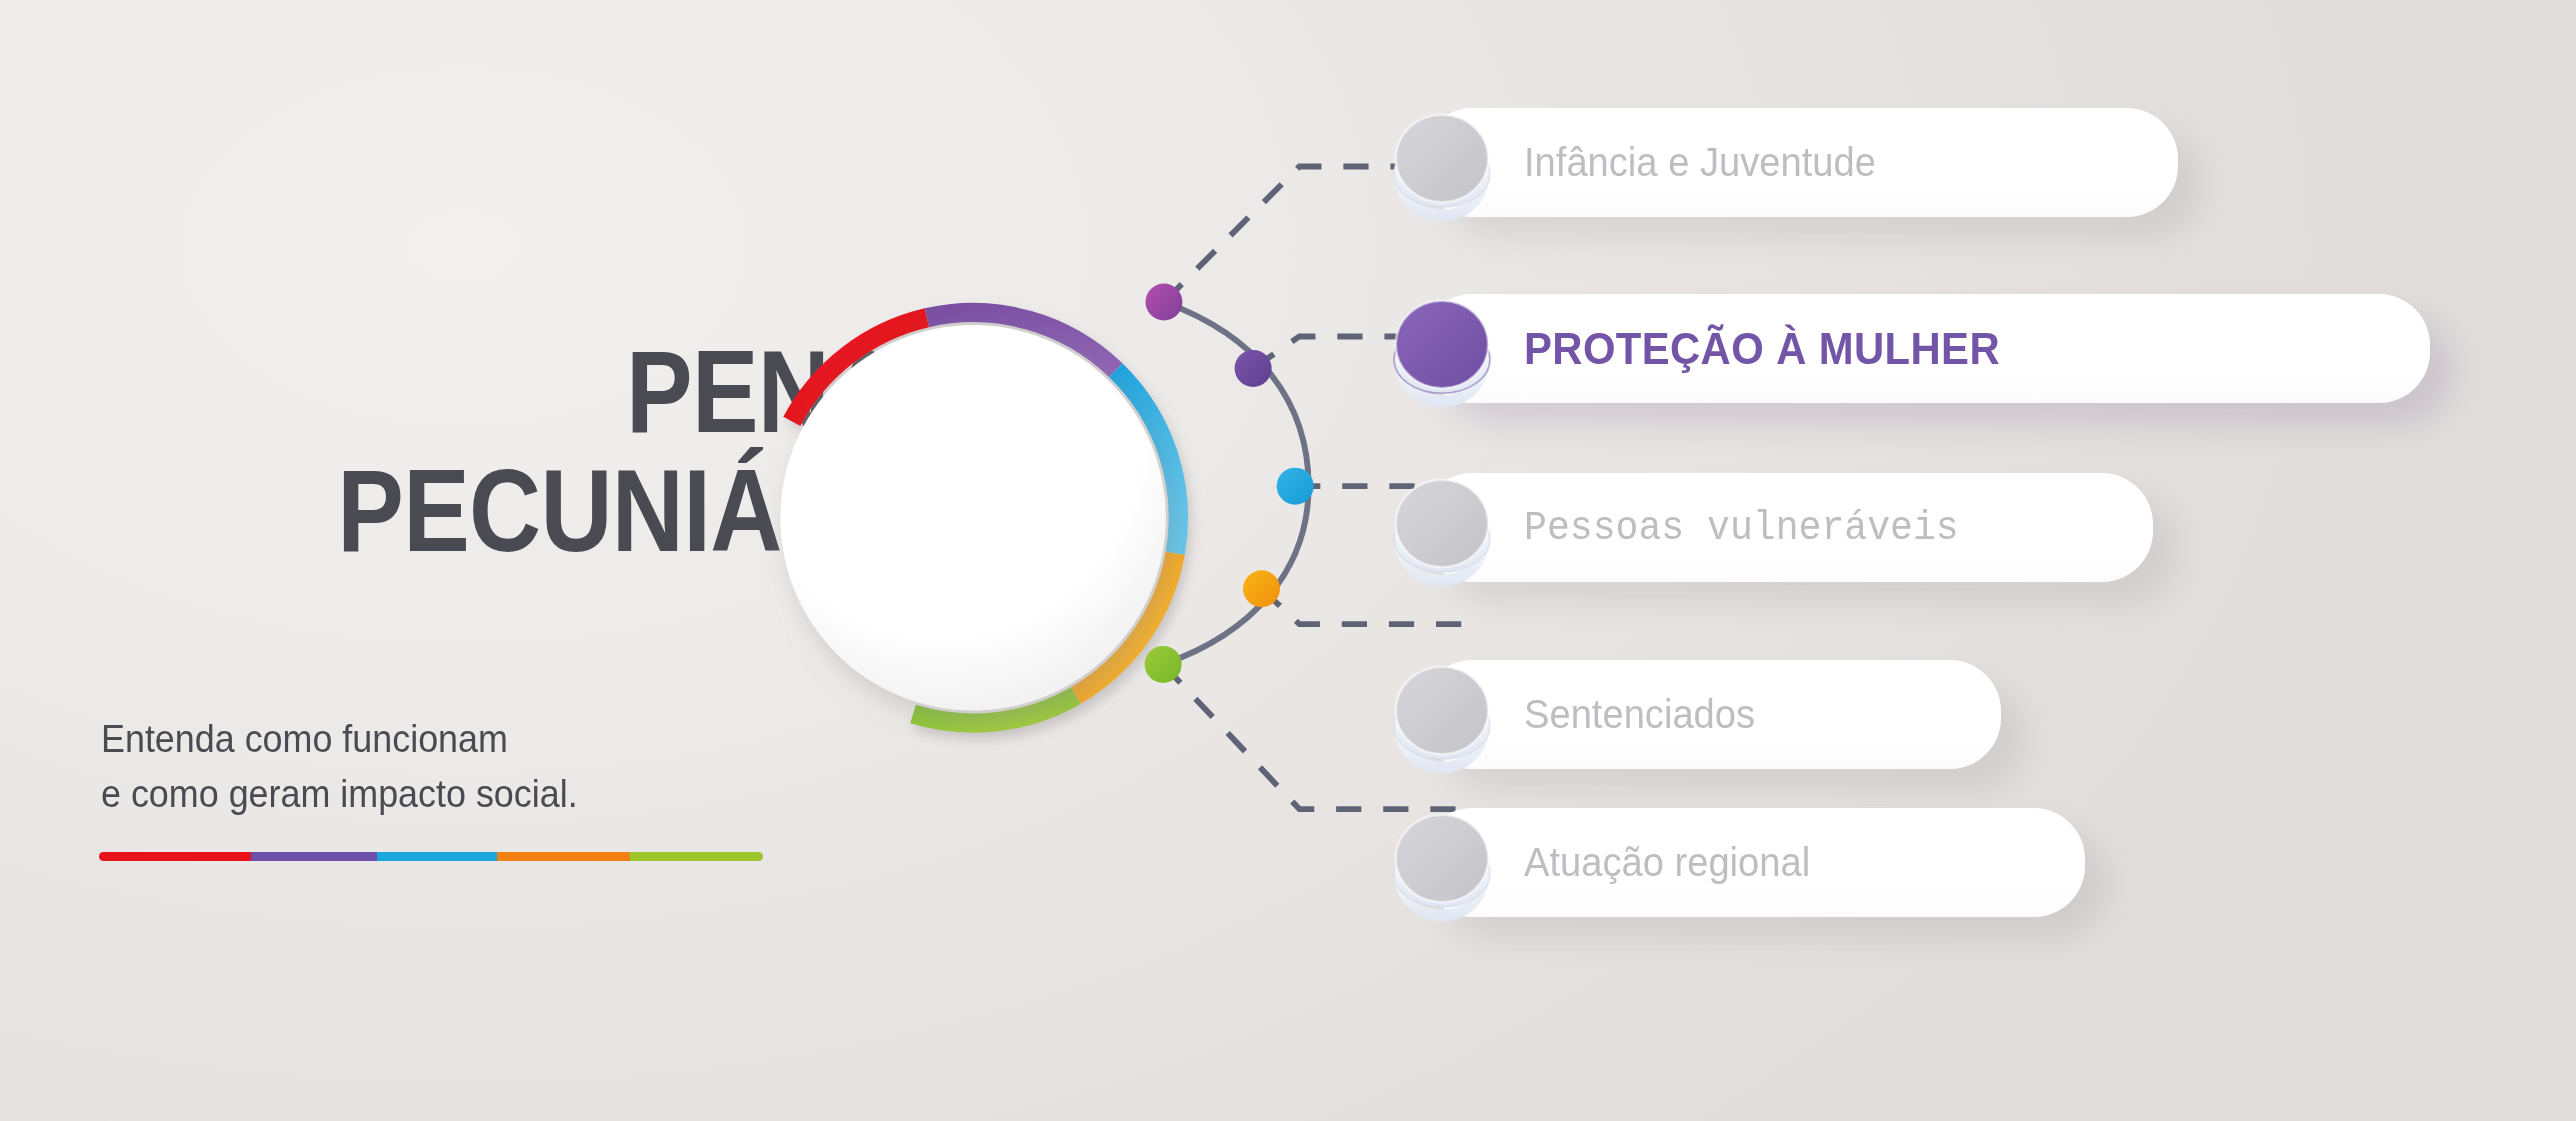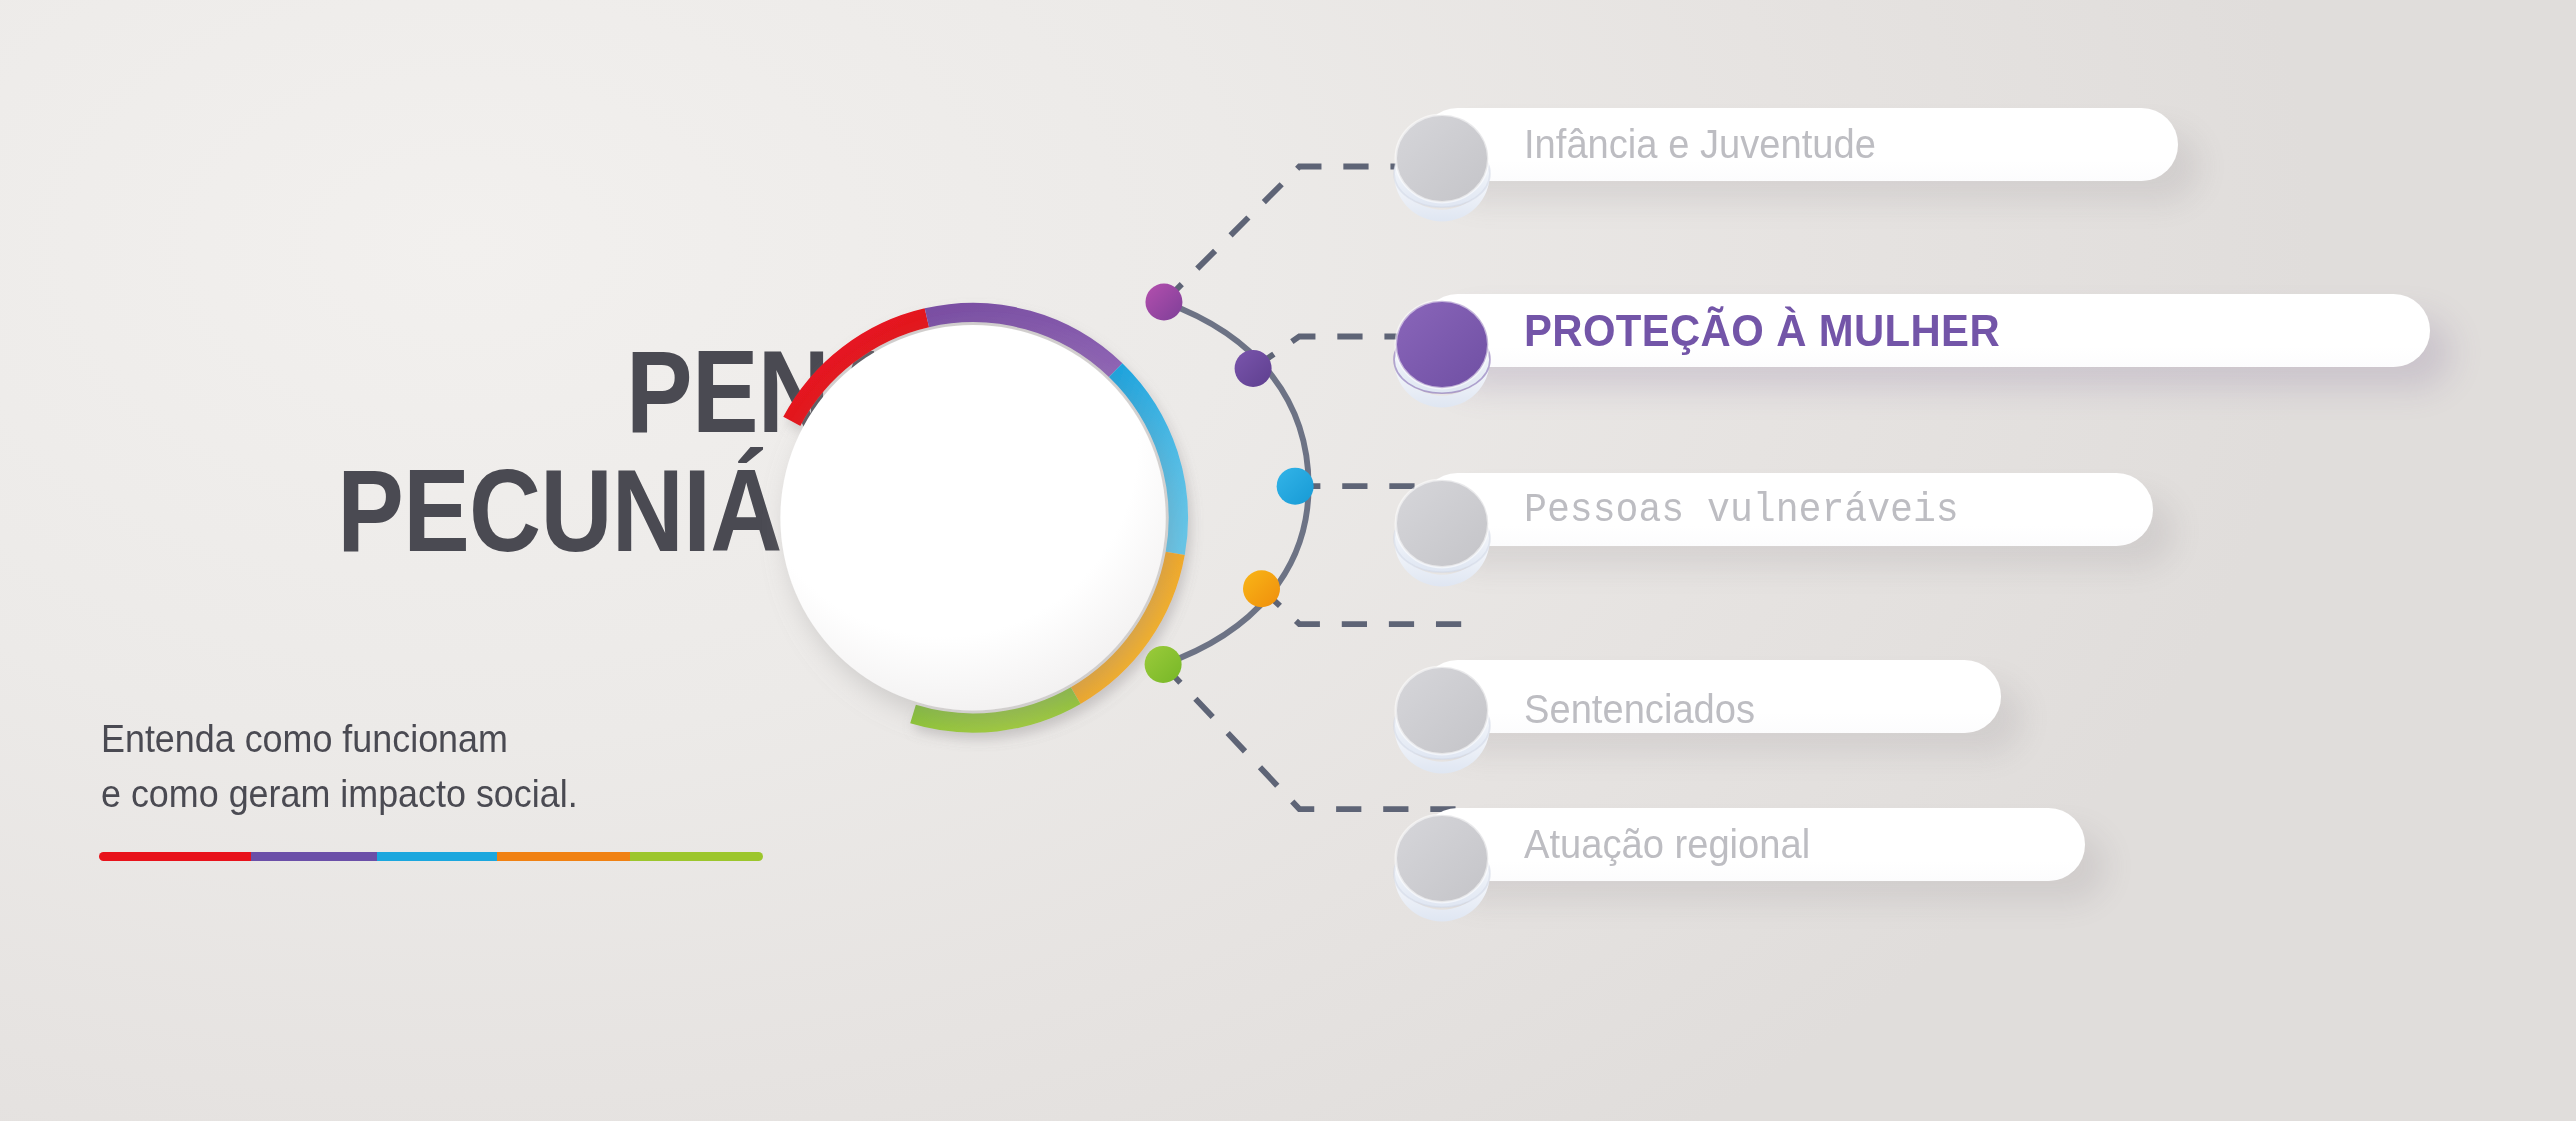--- a/index.html
+++ b/index.html
@@ -80,21 +80,21 @@
     left: 0; top: 0;
     width: 2576px; height: 1122px;
     pointer-events: none;
   }
 
   
   .pill {
     position: absolute;
     display: flex;
     align-items: center;
-    height: 73px;
+    height: 109px;
     border-radius: 51px;
     background: linear-gradient(180deg, #ffffff 0%, #ffffff 72%, #fcfcfd 100%);
     box-shadow: 22px 22px 29px rgba(120,115,120,0.14);
   }
   .pill .badge {
     position: absolute;
     left: -32px;
     top: 5px;
     width: 106px;
     height: 106px;
@@ -288,21 +288,21 @@
               </linearGradient>
             </defs>
             <path d="M 6 58 A 57 57 0 0 0 120 58 L 120 72 A 57 57 0 0 1 6 72 Z" fill="url(#bb2)"></path>
             <ellipse cx="63" cy="72" rx="57" ry="40" fill="url(#bb2)" stroke="#cfd6e4" stroke-width="2" stroke-opacity="0.5"></ellipse>
             <ellipse cx="63" cy="54" rx="55" ry="52" fill="url(#bt2)"></ellipse>
             <ellipse cx="63" cy="54" rx="55" ry="52" fill="none" stroke="#ffffff" stroke-width="3" stroke-opacity="0.55"></ellipse>
           </svg>
         </div>
         <div class="plabel" style="color: rgb(189, 189, 194);">Pessoas vulneráveis</div>
       </div>
-      <div class="pill" style="left: 1421px; top: 660px; width: 580px; align-items: flex-end;">
+      <div class="pill" style="left: 1421px; top: 660px; width: 580px;">
         <div class="badge">
           <svg width="106" height="106" viewBox="0 0 126 126">
             <defs>
               <linearGradient id="bt3" x1="0" y1="0" x2="1" y2="1">
                 <stop offset="0%" stop-color="#d6d6da"></stop>
                 <stop offset="100%" stop-color="#c4c4c8"></stop>
               </linearGradient>
               <linearGradient id="bb3" x1="0" y1="0" x2="0" y2="1">
                 <stop offset="0%" stop-color="#ffffff"></stop>
                 <stop offset="100%" stop-color="#dfe6f2"></stop>

